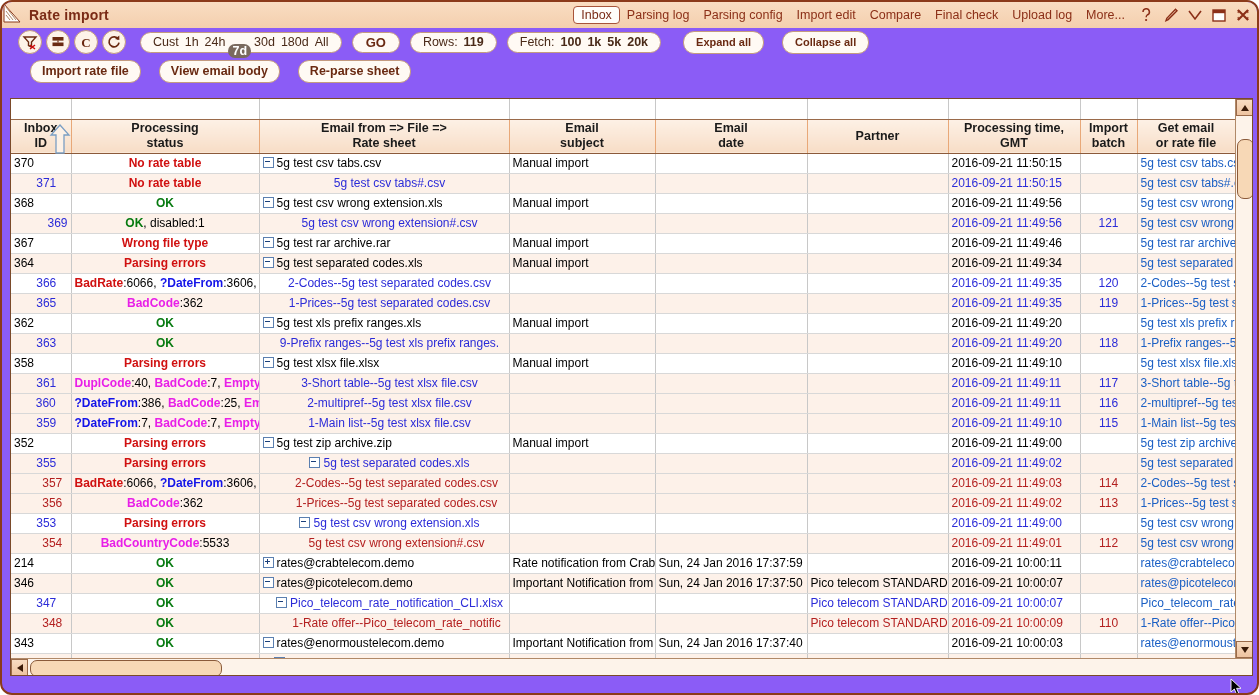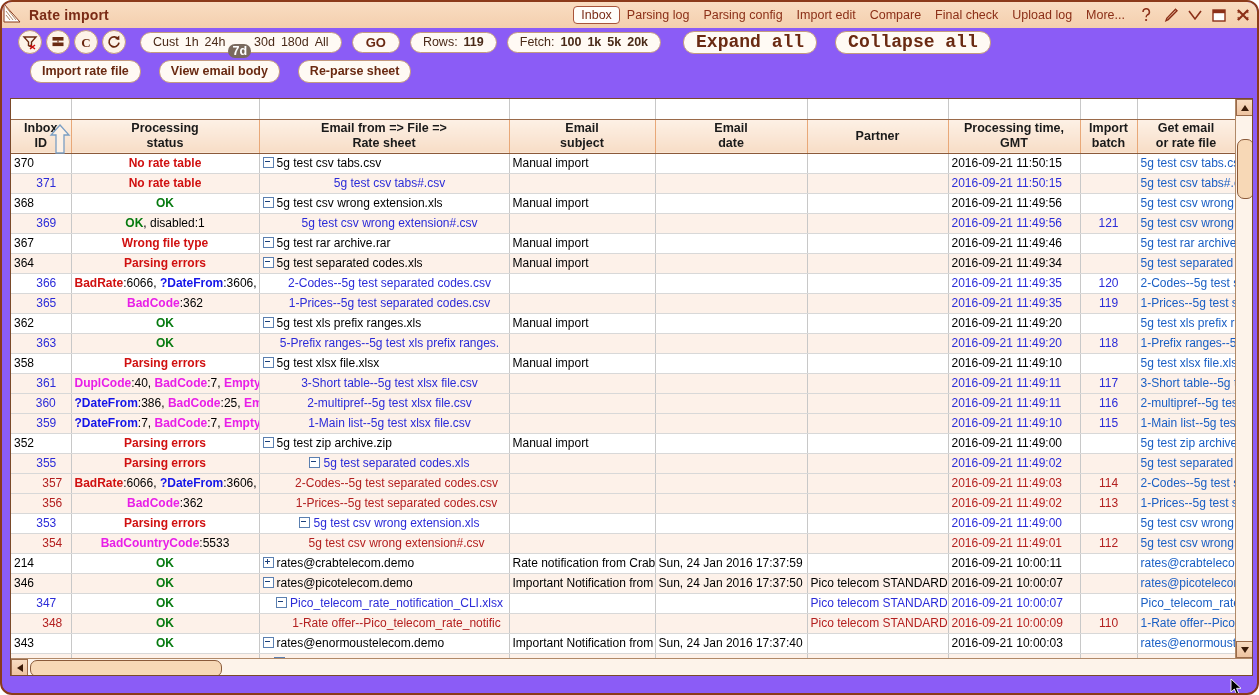--- a/index.html
+++ b/index.html
@@ -55,21 +55,21 @@
   .pill{
     border:1px solid #c39a80;border-radius:11px;background:#fffaf4;
     height:19px;display:inline-flex;align-items:center;padding:0 9px;
     margin-left:10px;color:#6a2a12;font-size:12.5px;white-space:nowrap;
   }
   .pill .opt{padding:0 3px;color:#4a2a18;}
   .pill .opt.sel{
     background:#7a6a5e;color:#fff;border-radius:8px;padding:0 4px;font-weight:bold;margin-top:18px;
   }
   .pill.go{font-weight:bold;font-size:13px;padding:0 13px;}
-  .pill.big{font-weight:bold;font-size:18px;padding:0 12px;height:21px;font-family:Liberation Mono, monospace;}
+  .pill.big{font-weight:bold;font-size:11px;padding:0 12px;height:21px;}
   .toolbar2{height:30px;display:flex;align-items:center;padding-left:28px;}
   .toolbar2 .pill{margin-left:0;margin-right:18px;height:21px;font-weight:bold;font-size:12.5px;padding:0 11px;}
 
   
   .gridwrap{
     position:absolute;left:8px;top:96px;width:1243px;height:578px;
     background:#fff;border:1px solid #7a4a2a;box-sizing:border-box;
     overflow:hidden;
   }
   table.grid{border-collapse:collapse;table-layout:fixed;width:1224px;}
@@ -337,21 +337,21 @@
               <td class="c-status"><span class="green">OK</span></td>
               <td class="c-file"><span class="minusbox"></span><span class="blk">5g test csv wrong extension.xls</span></td>
               <td class="c-subject">Manual import</td>
               <td class="c-date"></td>
               <td class="c-partner"></td>
               <td class="c-ptime"><span class="blk">2016-09-21 11:49:56</span></td>
               <td class="c-batch"></td>
               <td class="c-get"><span class="lnk2">5g test csv wrong extension.xls</span></td>
             </tr>
             <tr class="r-odd">
-              <td class="c-id sub" style="padding-left: 14px;"><span class="lnk">369</span></td>
+              <td class="c-id sub" style="padding-left: 14px; text-align: right;"><span class="lnk">369</span></td>
               <td class="c-status sub"><span class="green">OK</span><span class="blk">, disabled:1</span></td>
               <td class="c-file sub" style="padding-left: 14px;"><span class="lnk">5g test csv wrong extension#.csv</span></td>
               <td class="c-subject sub"></td>
               <td class="c-date sub"></td>
               <td class="c-partner sub"></td>
               <td class="c-ptime sub"><span class="lnk">2016-09-21 11:49:56</span></td>
               <td class="c-batch sub"><span class="lnk">121</span></td>
               <td class="c-get sub"><span class="lnk2">5g test csv wrong extension#.csv</span></td>
             </tr>
             <tr class="r-even">
@@ -405,21 +405,21 @@
               <td class="c-subject">Manual import</td>
               <td class="c-date"></td>
               <td class="c-partner"></td>
               <td class="c-ptime"><span class="blk">2016-09-21 11:49:20</span></td>
               <td class="c-batch"></td>
               <td class="c-get"><span class="lnk2">5g test xls prefix ranges.xls</span></td>
             </tr>
             <tr class="r-odd">
               <td class="c-id sub" style="padding-left: 14px;"><span class="lnk">363</span></td>
               <td class="c-status sub"><span class="green">OK</span></td>
-              <td class="c-file sub" style="padding-left: 14px;"><span class="lnk">5-Prefix ranges--5g test xls prefix ranges.</span></td>
+              <td class="c-file sub" style="padding-left: 14px;"><span class="lnk">9-Prefix ranges--5g test xls prefix ranges.</span></td>
               <td class="c-subject sub"></td>
               <td class="c-date sub"></td>
               <td class="c-partner sub"></td>
               <td class="c-ptime sub"><span class="lnk">2016-09-21 11:49:20</span></td>
               <td class="c-batch sub"><span class="lnk">118</span></td>
               <td class="c-get sub"><span class="lnk2">1-Prefix ranges--5g test xls prefix ranges</span></td>
             </tr>
             <tr class="r-even">
               <td class="c-id"><span class="blk">358</span></td>
               <td class="c-status"><span class="red">Parsing errors</span></td>

